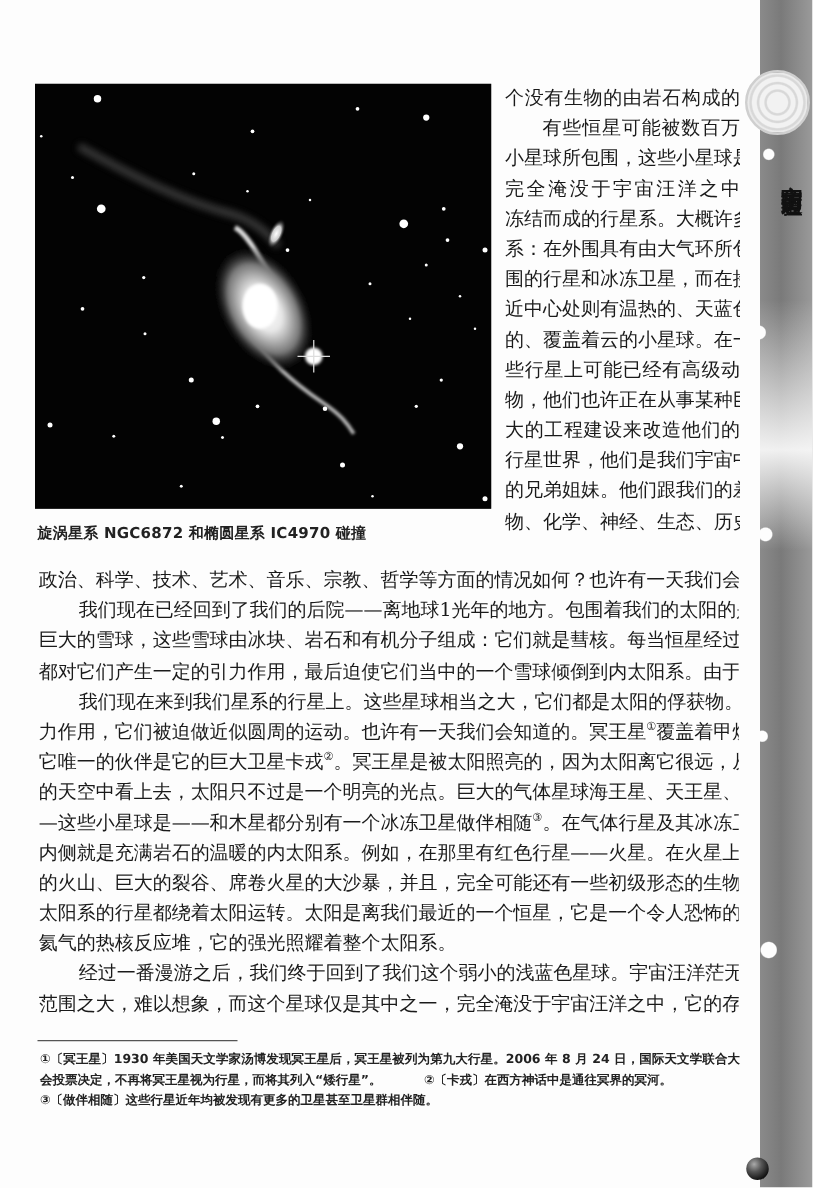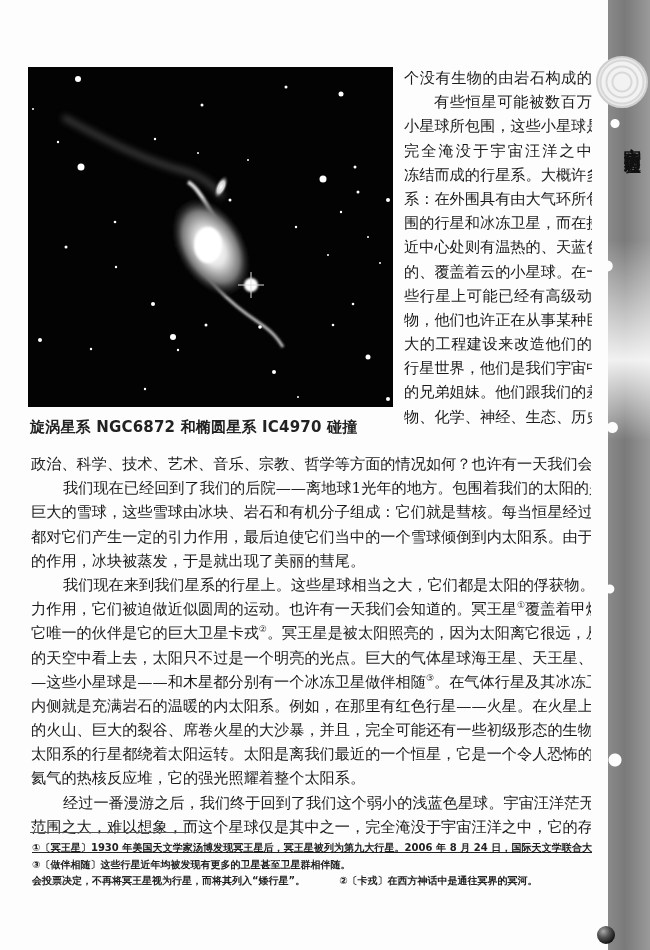--- a/index.html
+++ b/index.html
@@ -37,21 +37,21 @@
     color:#111; font-family:"DejaVu Sans","Liberation Sans",sans-serif; font-weight:bold;
     font-size:17px; line-height:22px; text-align:center;
     writing-mode:vertical-rl; letter-spacing:2px;
   }
   .figure {
     position:absolute; left:28px; top:67px; width:365px; height:340px;
     background:#030303; overflow:hidden;
   }
   .figure svg { display:block; }
   .caption {
-    position:absolute; left:30px; top:418px; font-size:15px; color:#222;
+    position:absolute; left:30px; top:418px; font-size:12px; color:#222;
     font-family:"DejaVu Sans","Liberation Sans",sans-serif; font-weight:bold; letter-spacing:0.2px;
   }
   .col-right {
     position:absolute; left:404px; top:66px; width:188px;
     font-size:15.2px; line-height:24.2px; text-align:justify; text-align-last:justify;
   }
   .col-right .line { display:block; white-space:nowrap; height:24.2px; overflow:hidden; text-align-last:justify; }
   .col-right .indent { padding-left:30px; }
   .main-text {
     position:absolute; left:31px; top:452px; width:560px;
@@ -63,21 +63,21 @@
   sup.fn { font-size:9px; vertical-align:super; line-height:0; }
   .separator {
     position:absolute; left:30px; top:832px; width:160px; height:0; border-top:1px solid #555;
   }
   .footnotes {
     position:absolute; left:32px; top:840px; width:560px;
     font-size:10px; line-height:16.5px; color:#222; font-weight:bold;
     font-family:"DejaVu Sans","Liberation Sans",sans-serif;
   }
   .footnotes .fn-line { display:block; white-space:nowrap; }
-  .footnotes .fn-line.justify { text-align:justify; text-align-last:justify;text-decoration:underline; }
+  .footnotes .fn-line.justify { text-align:justify; text-align-last:justify; }
   .page-footer {
     position:absolute; left:548px; top:954px; width:50px; height:26px;
   }
   .page-number {
     position:absolute; left:16px; top:5px; font-size:13px;
     font-family:"DejaVu Sans","Liberation Sans",sans-serif; color:#222;
   }
   .page-bar { position:absolute; left:2px; top:22px; width:44px; height:5px; background:#9a9a9a; }
   .page-tick { position:absolute; left:46px; top:0; width:1px; height:24px; background:#333; }
   .page-ball {
@@ -191,41 +191,40 @@
   <span class="line">的兄弟姐妹。他们跟我们的差</span>
   <span class="line">物、化学、神经、生态、历史、</span>
 </div>
 
 <div class="main-text">
   <span class="line">政治、科学、技术、艺术、音乐、宗教、哲学等方面的情况如何？也许有一天我们会知道的。</span>
 
   <span class="line indent">我们现在已经回到了我们的后院——离地球1光年的地方。包围着我们的太阳的是一群</span>
   <span class="line">巨大的雪球，这些雪球由冰块、岩石和有机分子组成：它们就是彗核。每当恒星经过的时候</span>
   <span class="line">都对它们产生一定的引力作用，最后迫使它们当中的一个雪球倾倒到内太阳系。由于太阳热</span>
-  <span class="line last">的作用，冰块被蒸发，于是就出现了美丽的彗尾。</span>
 
   <span class="line indent">我们现在来到我们星系的行星上。这些星球相当之大，它们都是太阳的俘获物。由于重</span>
   <span class="line"><span>力作用，它们被迫做近似圆周的运动。也许有一天我们会知道的。冥王星</span><sup class="fn">①</sup><span>覆盖着甲烷冰，</span></span>
   <span class="line"><span>它唯一的伙伴是它的巨大卫星卡戎</span><sup class="fn">②</sup><span>。冥王星是被太阳照亮的，因为太阳离它很远，从漆黑</span></span>
   <span class="line">的天空中看上去，太阳只不过是一个明亮的光点。巨大的气体星球海王星、天王星、土星—</span>
   <span class="line"><span>—这些小星球是——和木星都分别有一个冰冻卫星做伴相随</span><sup class="fn">③</sup><span>。在气体行星及其冰冻卫星的</span></span>
   <span class="line">内侧就是充满岩石的温暖的内太阳系。例如，在那里有红色行星——火星。在火星上有高耸</span>
   <span class="line">的火山、巨大的裂谷、席卷火星的大沙暴，并且，完全可能还有一些初级形态的生物。所有</span>
   <span class="line">太阳系的行星都绕着太阳运转。太阳是离我们最近的一个恒星，它是一个令人恐怖的氢气和</span>
   <span class="line last">氦气的热核反应堆，它的强光照耀着整个太阳系。</span>
 
   <span class="line indent">经过一番漫游之后，我们终于回到了我们这个弱小的浅蓝色星球。宇宙汪洋茫无际涯，</span>
   <span class="line">范围之大，难以想象，而这个星球仅是其中之一，完全淹没于宇宙汪洋之中，它的存在可能</span>
 </div>
 
 <div class="separator"></div>
 <div class="footnotes">
   <span class="fn-line justify">①〔冥王星〕1930 年美国天文学家汤博发现冥王星后，冥王星被列为第九大行星。2006 年 8 月 24 日，国际天文学联合大</span>
+  <span class="fn-line"><span>会投票决定，不再将冥王星视为行星，而将其列入“矮行星”。</span><span style="display:inline-block;width:34px;"></span><span>②〔卡戎〕在西方神话中是通往冥界的冥河。</span></span>
   <span class="fn-line">③〔做伴相随〕这些行星近年均被发现有更多的卫星甚至卫星群相伴随。</span>
-  <span class="fn-line"><span>会投票决定，不再将冥王星视为行星，而将其列入“矮行星”。</span><span style="display:inline-block;width:34px;"></span><span>②〔卡戎〕在西方神话中是通往冥界的冥河。</span></span>
 </div>
 
 <div class="page-footer">
   <span class="page-number">65</span>
   <div class="page-bar"></div>
   <div class="page-tick"></div>
 </div>
 <div class="page-ball"></div>
 
 </body></html>

